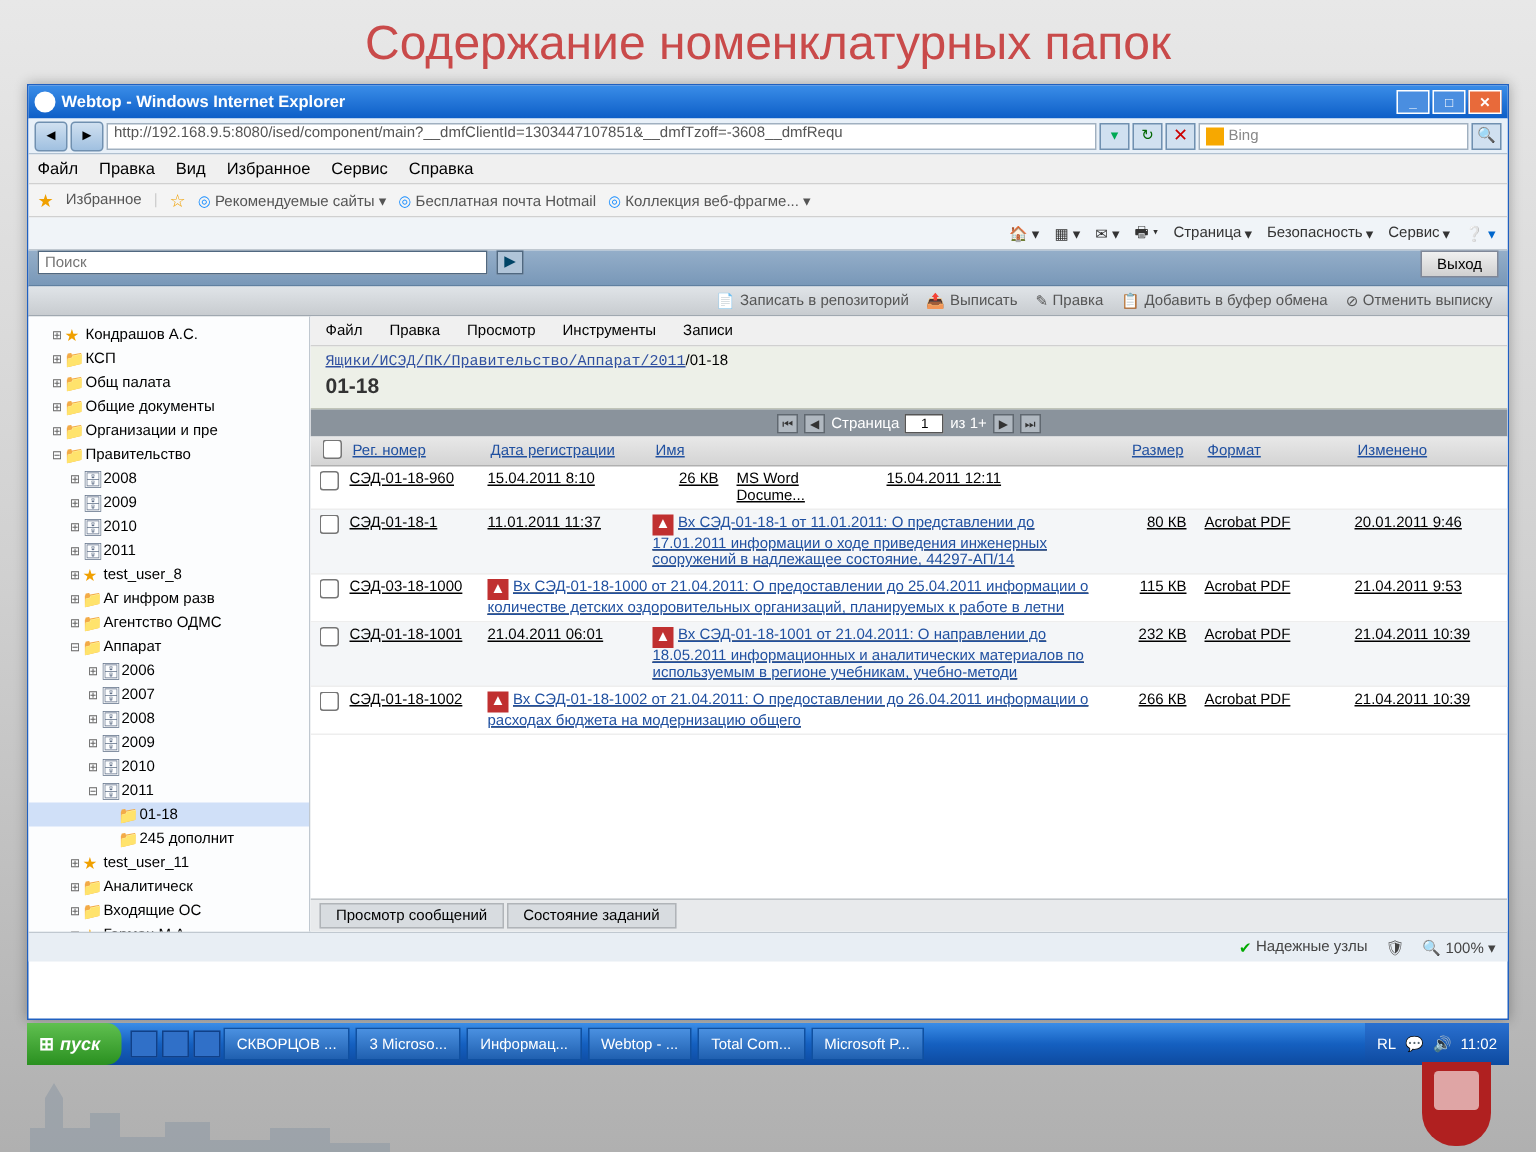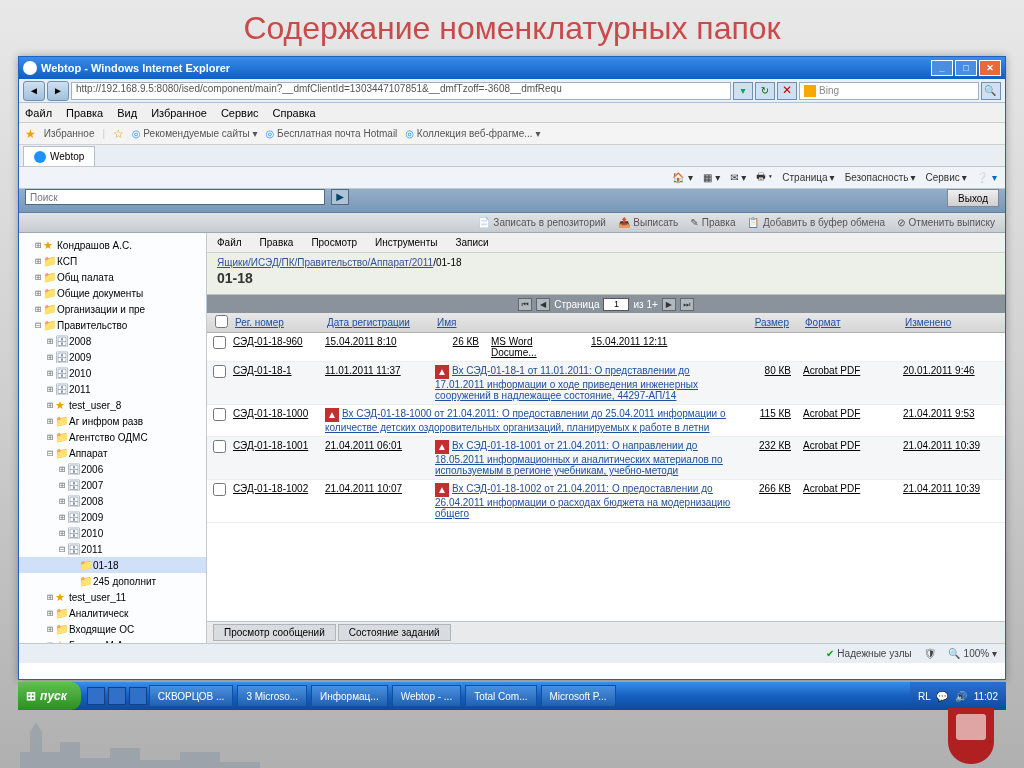--- a/index.html
+++ b/index.html
@@ -39,21 +39,21 @@
   .content { display: flex; height: 410px; }
   .tree { width: 188px; background: #fcfdfe; border-right: 1px solid #c0c8d0; overflow: hidden; font-size: 10px; padding: 4px 0; }
   .tree-row { display: flex; align-items: center; height: 16px; padding-left: 4px; white-space: nowrap; overflow: hidden; }
   .tree-row .exp { width: 10px; font-size: 8px; color: #666; text-align:center; }
   .tree-row .folder { width: 14px; font-size: 11px; }
   .tree-row.selected { background: #d0e0f8; }
   .ind-1 { padding-left: 14px; } .ind-2 { padding-left: 26px; } .ind-3 { padding-left: 38px; } .ind-4 { padding-left: 50px; }
   .main-pane { flex: 1; background: #fff; display: flex; flex-direction: column; overflow: hidden; }
   .submenu { height: 20px; background: #f0f0f0; border-bottom: 1px solid #d0d0d0; display: flex; align-items: center; font-size: 10px; gap: 18px; padding: 0 10px; }
   .breadcrumb-area { height: 42px; background: #edf0e8; border-bottom: 1px solid #c0c4b8; padding: 4px 10px; font-size: 10px; }
-  .breadcrumb-area a { color: #3050a0; text-decoration: underline; }
+  .breadcrumb-area a { color: #3050a0; text-decoration: underline; font-family: Liberation Mono, monospace; }
   .breadcrumb-area .folder-title { font-size: 14px; font-weight: bold; color: #333; margin-top: 2px; }
   .pager { height: 18px; background: #8a939c; display: flex; align-items: center; justify-content: center; font-size: 10px; color: #fff; gap: 4px; }
   .pager .pg-input { width: 26px; height: 13px; font-size: 9px; text-align: center; border:1px solid #555; background:#fff; color:#000; }
   .pager .pg-btn { width: 14px; height: 13px; background: #b0b8c0; border:1px solid #606870; font-size:8px; line-height:11px; text-align:center; color:#333; }
   .grid-head { height: 20px; background: linear-gradient(#e8e8e8,#d4d4d4); border-bottom: 1px solid #b0b0b0; display: flex; align-items: center; font-size: 10px; }
   .grid-head .col { padding: 0 8px; color: #2050a0; text-decoration: underline; }
   .col-chk { width: 20px; } .col-reg { width: 92px; } .col-date { width: 110px; } .col-name { flex: 1; } .col-size { width: 56px; text-align:right; } .col-fmt { width: 100px; } .col-mod { width: 108px; }
   .grid-body { flex: 1; overflow: hidden; font-size: 10px; }
   .grid-row { display: flex; border-bottom: 1px solid #eee; padding: 3px 0; }
   .grid-row:nth-child(even) { background: #f4f6f8; }
@@ -123,26 +123,20 @@
       <span style="color:#1e90ff">◎</span> <span>Рекомендуемые сайты</span> ▾
     </span>
     <span class="fav-link">
       <span style="color:#1e90ff">◎</span> <span>Бесплатная почта Hotmail</span>
     </span>
     <span class="fav-link">
       <span style="color:#1e90ff">◎</span> <span>Коллекция веб-фрагме...</span> ▾
     </span>
   </div>
 
-  <div class="tabbar">
-    <div class="tab">
-      <span class="ie-tab-icon"></span>
-      <span>Webtop</span>
-    </div>
-  </div>
 
   <div class="cmdbar">
     <span class="cb-item">🏠 ▾</span>
     <span class="cb-item">▦ ▾</span>
     <span class="cb-item">✉ ▾</span>
     <span class="cb-item">🖶 ▾</span>
     <span class="cb-item"><span>Страница</span> ▾</span>
     <span class="cb-item"><span>Безопасность</span> ▾</span>
     <span class="cb-item"><span>Сервис</span> ▾</span>
     <span class="cb-item" style="color:#06c">❔ ▾</span>
@@ -346,39 +340,38 @@
             <div class="col col-chk"><input type="checkbox" style=""></div>
             <div class="col col-reg">СЭД-01-18-1</div>
             <div class="col col-date">11.01.2011 11:37</div>
             <div class="col col-name"><span class="doc-icon pdf-icon">▲</span><a>Вх СЭД-01-18-1 от 11.01.2011: О представлении до 17.01.2011 информации о ходе приведения инженерных сооружений в надлежащее состояние, 44297-АП/14</a></div>
             <div class="col col-size">80 КВ</div>
             <div class="col col-fmt">Acrobat PDF</div>
             <div class="col col-mod">20.01.2011 9:46</div>
           </div>
           <div class="grid-row">
             <div class="col col-chk"><input type="checkbox" style=""></div>
-            <div class="col col-reg">СЭД-01-18-1000</div>
+            <div class="col col-reg">СЭД-03-18-1000</div>
             <div class="col col-name"><span class="doc-icon pdf-icon">▲</span><a>Вх СЭД-01-18-1000 от 21.04.2011: О предоставлении до 25.04.2011 информации о количестве детских оздоровительных организаций, планируемых к работе в летни</a></div>
             <div class="col col-size">115 КВ</div>
             <div class="col col-fmt">Acrobat PDF</div>
             <div class="col col-mod">21.04.2011 9:53</div>
           </div>
           <div class="grid-row">
             <div class="col col-chk"><input type="checkbox" style=""></div>
             <div class="col col-reg">СЭД-01-18-1001</div>
             <div class="col col-date">21.04.2011 06:01</div>
             <div class="col col-name"><span class="doc-icon pdf-icon">▲</span><a>Вх СЭД-01-18-1001 от 21.04.2011: О направлении до 18.05.2011 информационных и аналитических материалов по используемым в регионе учебникам, учебно-методи</a></div>
             <div class="col col-size">232 КВ</div>
             <div class="col col-fmt">Acrobat PDF</div>
             <div class="col col-mod">21.04.2011 10:39</div>
           </div>
           <div class="grid-row">
             <div class="col col-chk"><input type="checkbox" style=""></div>
             <div class="col col-reg">СЭД-01-18-1002</div>
-            <div class="col col-date">21.04.2011 10:07</div>
             <div class="col col-name"><span class="doc-icon pdf-icon">▲</span><a>Вх СЭД-01-18-1002 от 21.04.2011: О предоставлении до 26.04.2011 информации о расходах бюджета на модернизацию общего</a></div>
             <div class="col col-size">266 КВ</div>
             <div class="col col-fmt">Acrobat PDF</div>
             <div class="col col-mod">21.04.2011 10:39</div>
           </div>
         </div>
 
       <div class="bottom-tabs">
         <div class="bottom-tab">Просмотр сообщений</div>
         <div class="bottom-tab">Состояние заданий</div>

